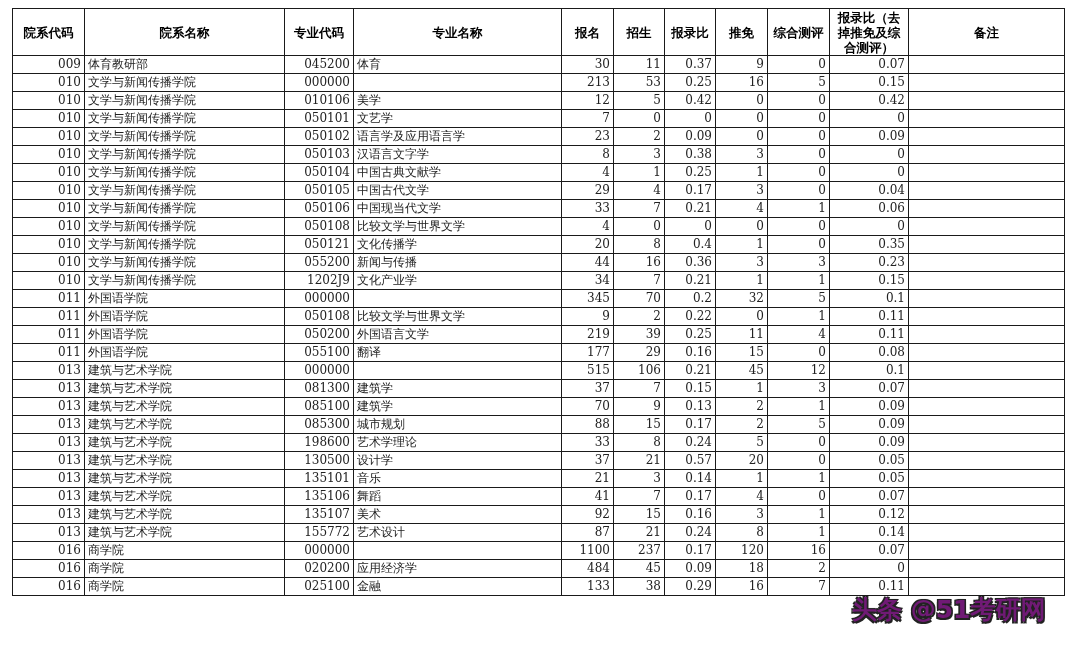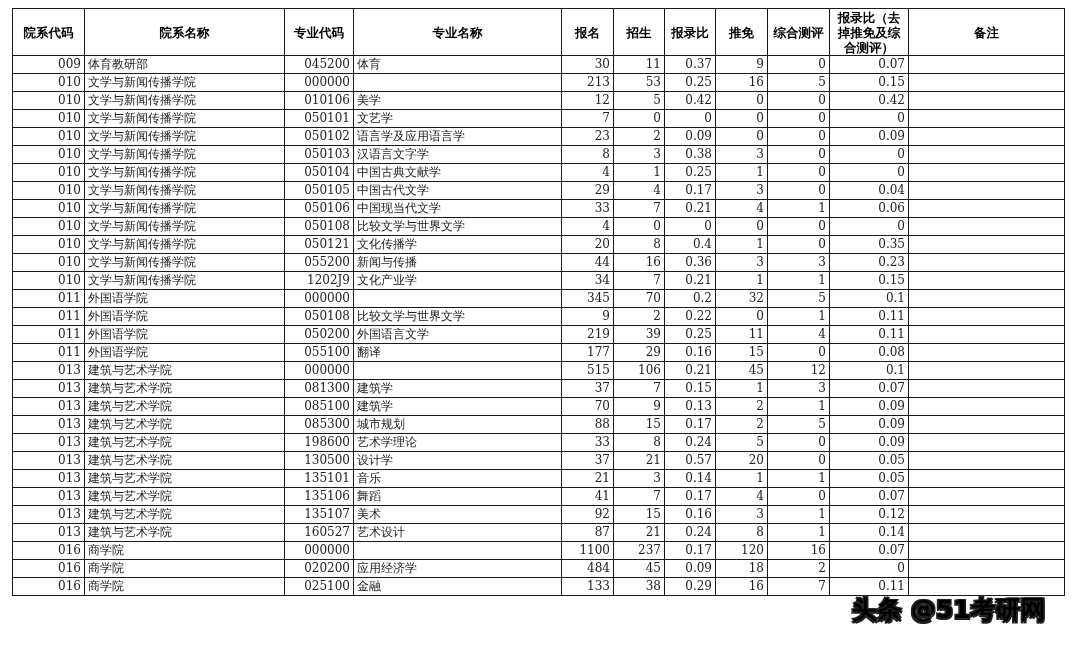--- a/index.html
+++ b/index.html
@@ -6,21 +6,21 @@
   body { width: 1080px; height: 645px; position: relative; overflow: hidden;
          font-family: "DejaVu Serif", "Liberation Serif", serif; color: #222; }
   .sheet { position: absolute; left: 12px; top: 8px; }
   table { border-collapse: collapse; table-layout: fixed; }
   th, td { border: 1.5px solid #1a1a1a; padding: 0 3px; font-size: 12px; line-height: 17px; height: 17px; white-space: nowrap; overflow: hidden; }
   th { height: 46px; font-family: "DejaVu Sans", "Liberation Sans", sans-serif; font-weight: bold; font-size: 12.5px; line-height: 15px; text-align: center; color: #000000; white-space: normal; }
   td.c { text-align: right; }
   td.l { text-align: left; font-family: "DejaVu Sans", "Liberation Sans", sans-serif; font-size: 12px; }
   td.r { text-align: right; }
   .watermark { position: absolute; left: 852px; top: 593px; font-family: "DejaVu Sans", "Liberation Sans", sans-serif;
-               font-size: 25px; font-weight: bold; color: #000000; letter-spacing: 0px;
+               font-size: 25px; font-weight: bold; color: #701a75; letter-spacing: 0px;
                text-shadow: -1.5px -1.5px 0 #222, 1.5px -1.5px 0 #222, -1.5px 1.5px 0 #222, 1.5px 1.5px 0 #222, 0 0 2px #222; }
 </style>
 </head>
 <body>
 
 <div class="sheet">
   <table>
     <colgroup>
       <col style="width:72px">
       <col style="width:200px">
@@ -384,21 +384,21 @@
           <td class="r">15</td>
           <td class="r">0.16</td>
           <td class="r">3</td>
           <td class="r">1</td>
           <td class="r">0.12</td>
           <td class="l"></td>
         </tr>
         <tr>
           <td class="c">013</td>
           <td class="l">建筑与艺术学院</td>
-          <td class="c">160527</td>
+          <td class="c">155772</td>
           <td class="l">艺术设计</td>
           <td class="r">87</td>
           <td class="r">21</td>
           <td class="r">0.24</td>
           <td class="r">8</td>
           <td class="r">1</td>
           <td class="r">0.14</td>
           <td class="l"></td>
         </tr>
         <tr>

